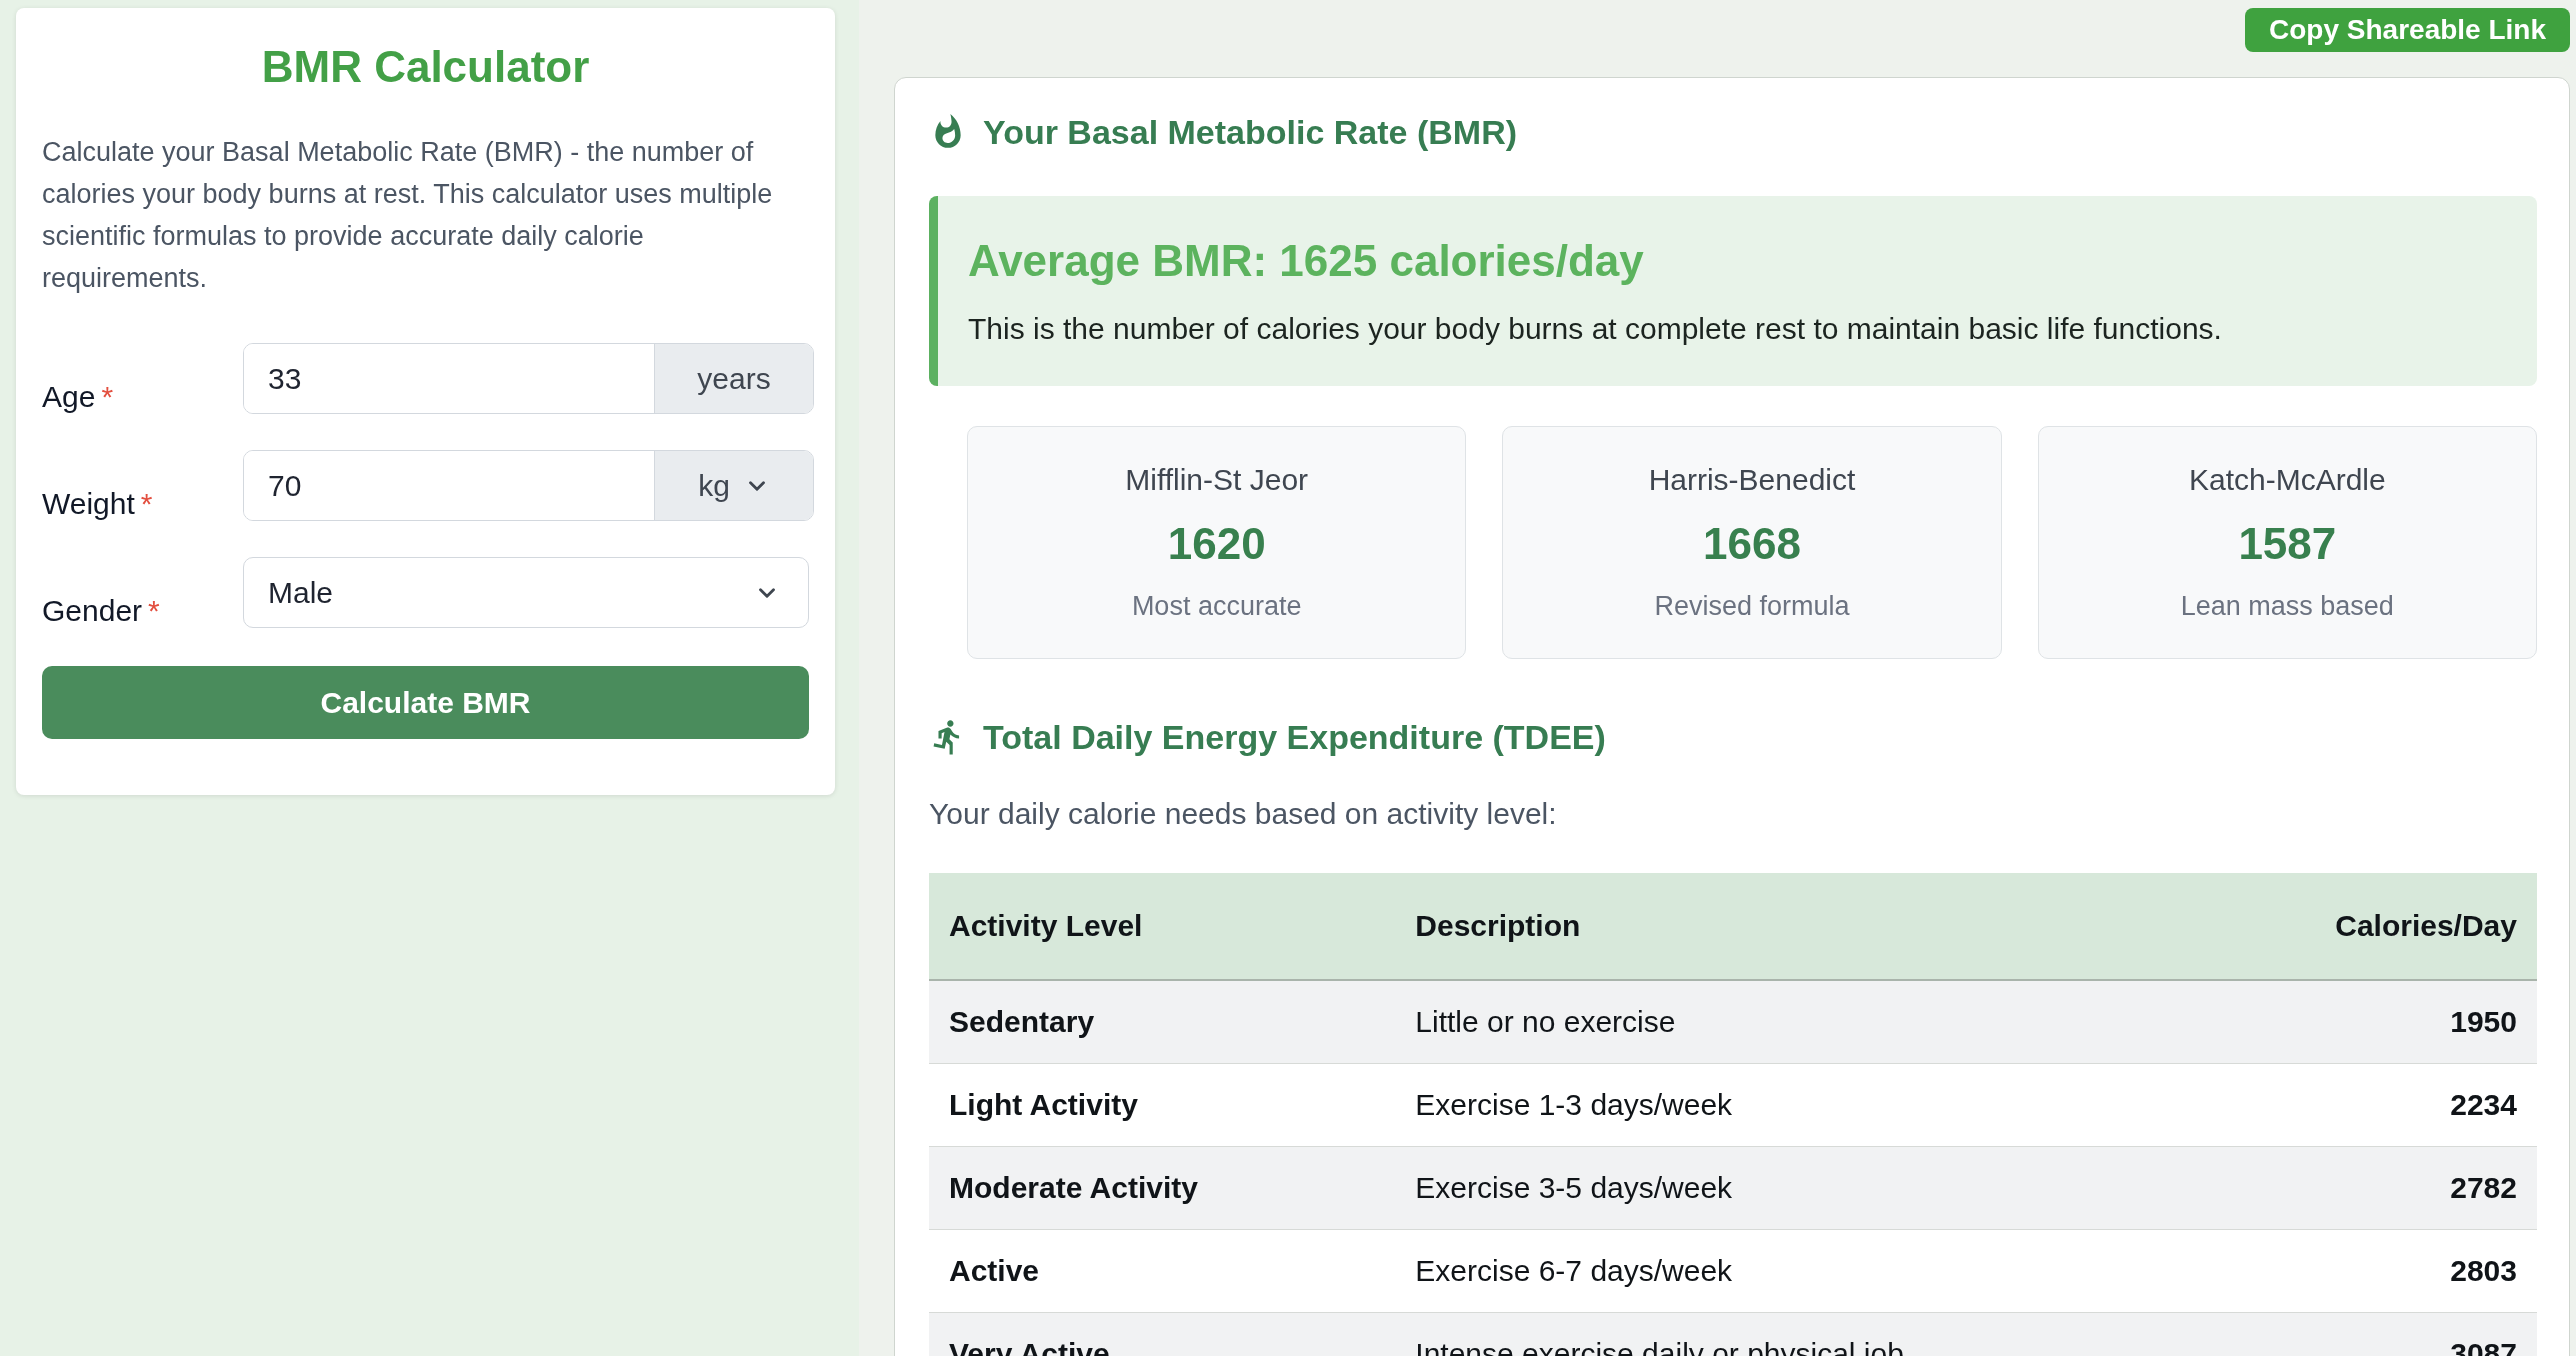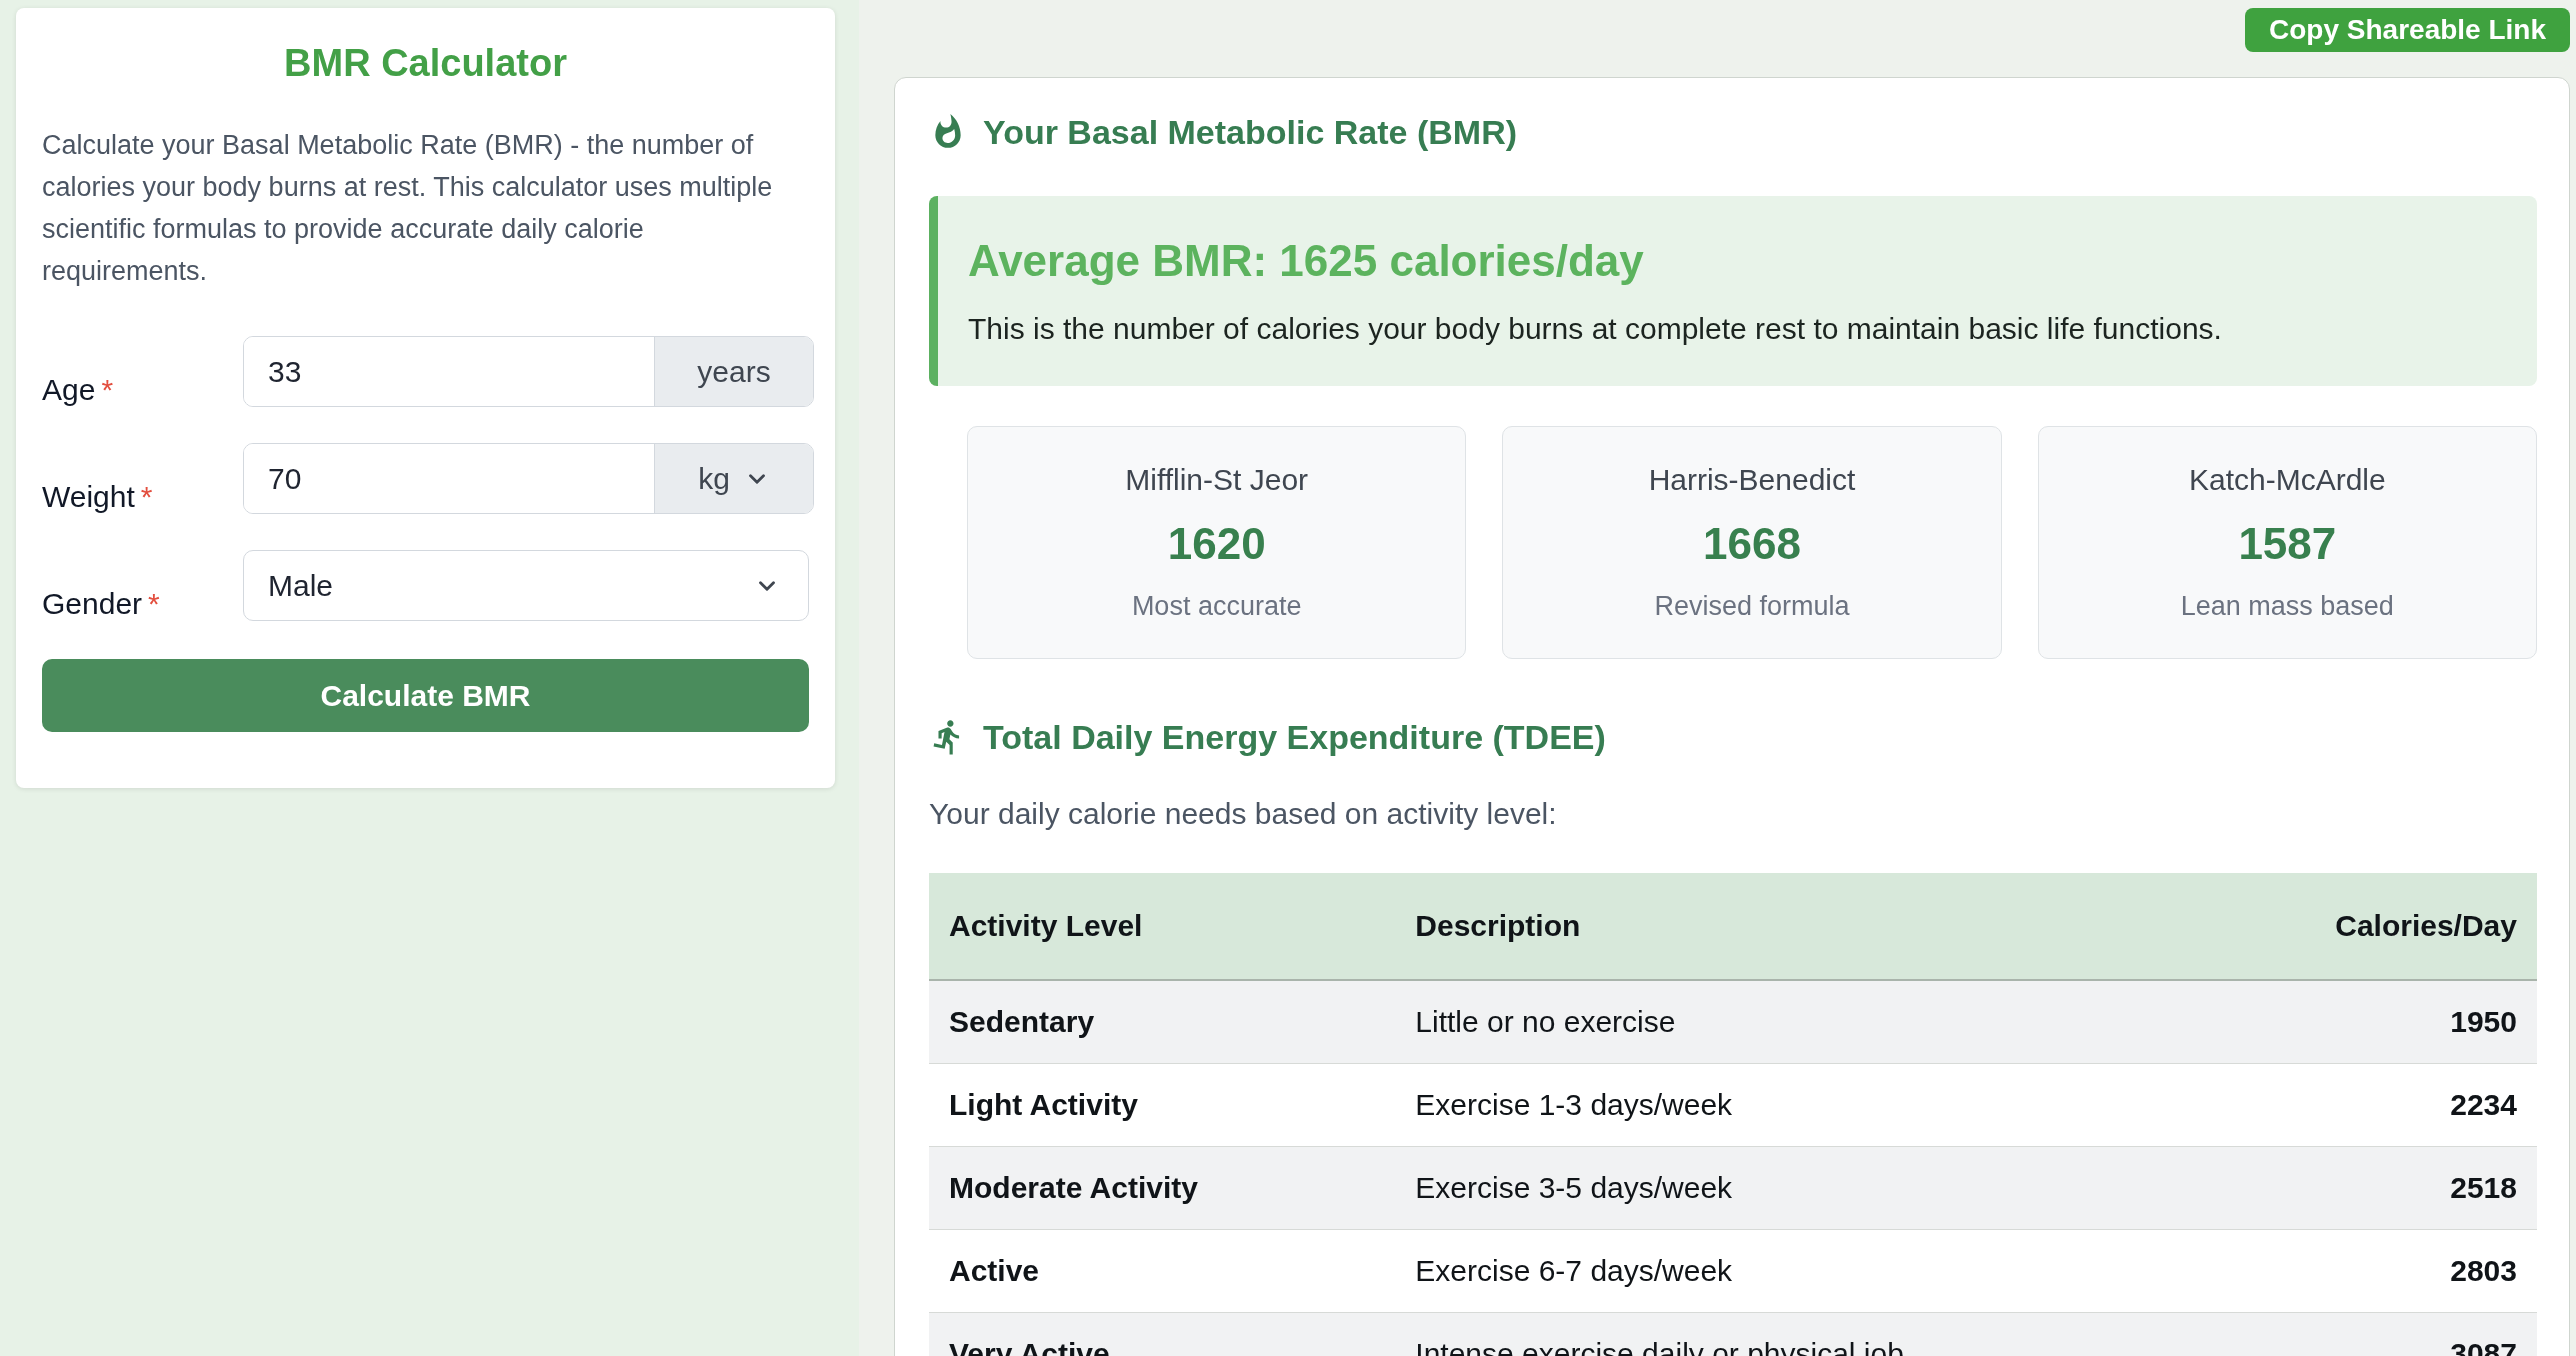--- a/index.html
+++ b/index.html
@@ -20,21 +20,21 @@
   .calc-card {
     margin: 8px 16px 0 16px;
     width: 819px;
     background: #ffffff;
     border-radius: 8px;
     box-shadow: 0 1px 5px rgba(0,0,0,0.10);
     padding: 34px 26px 56px 26px;
   }
   .calc-title {
     text-align: center;
-    font-size: 38px;
+    font-size: 44px;
     font-weight: bold;
     color: #43a047;
     margin-bottom: 40px;
   }
   .calc-desc {
     font-size: 27px;
     line-height: 1.55;
     color: #4b5563;
     margin-bottom: 44px;
   }
@@ -343,21 +343,21 @@
           <td class="num">1950</td>
         </tr>
         <tr>
           <td class="lvl">Light Activity</td>
           <td class="desc">Exercise 1-3 days/week</td>
           <td class="num">2234</td>
         </tr>
         <tr class="odd">
           <td class="lvl">Moderate Activity</td>
           <td class="desc">Exercise 3-5 days/week</td>
-          <td class="num">2518</td>
+          <td class="num">2782</td>
         </tr>
         <tr>
           <td class="lvl">Active</td>
           <td class="desc">Exercise 6-7 days/week</td>
           <td class="num">2803</td>
         </tr>
         <tr class="odd">
           <td class="lvl">Very Active</td>
           <td class="desc">Intense exercise daily or physical job</td>
           <td class="num">3087</td>

